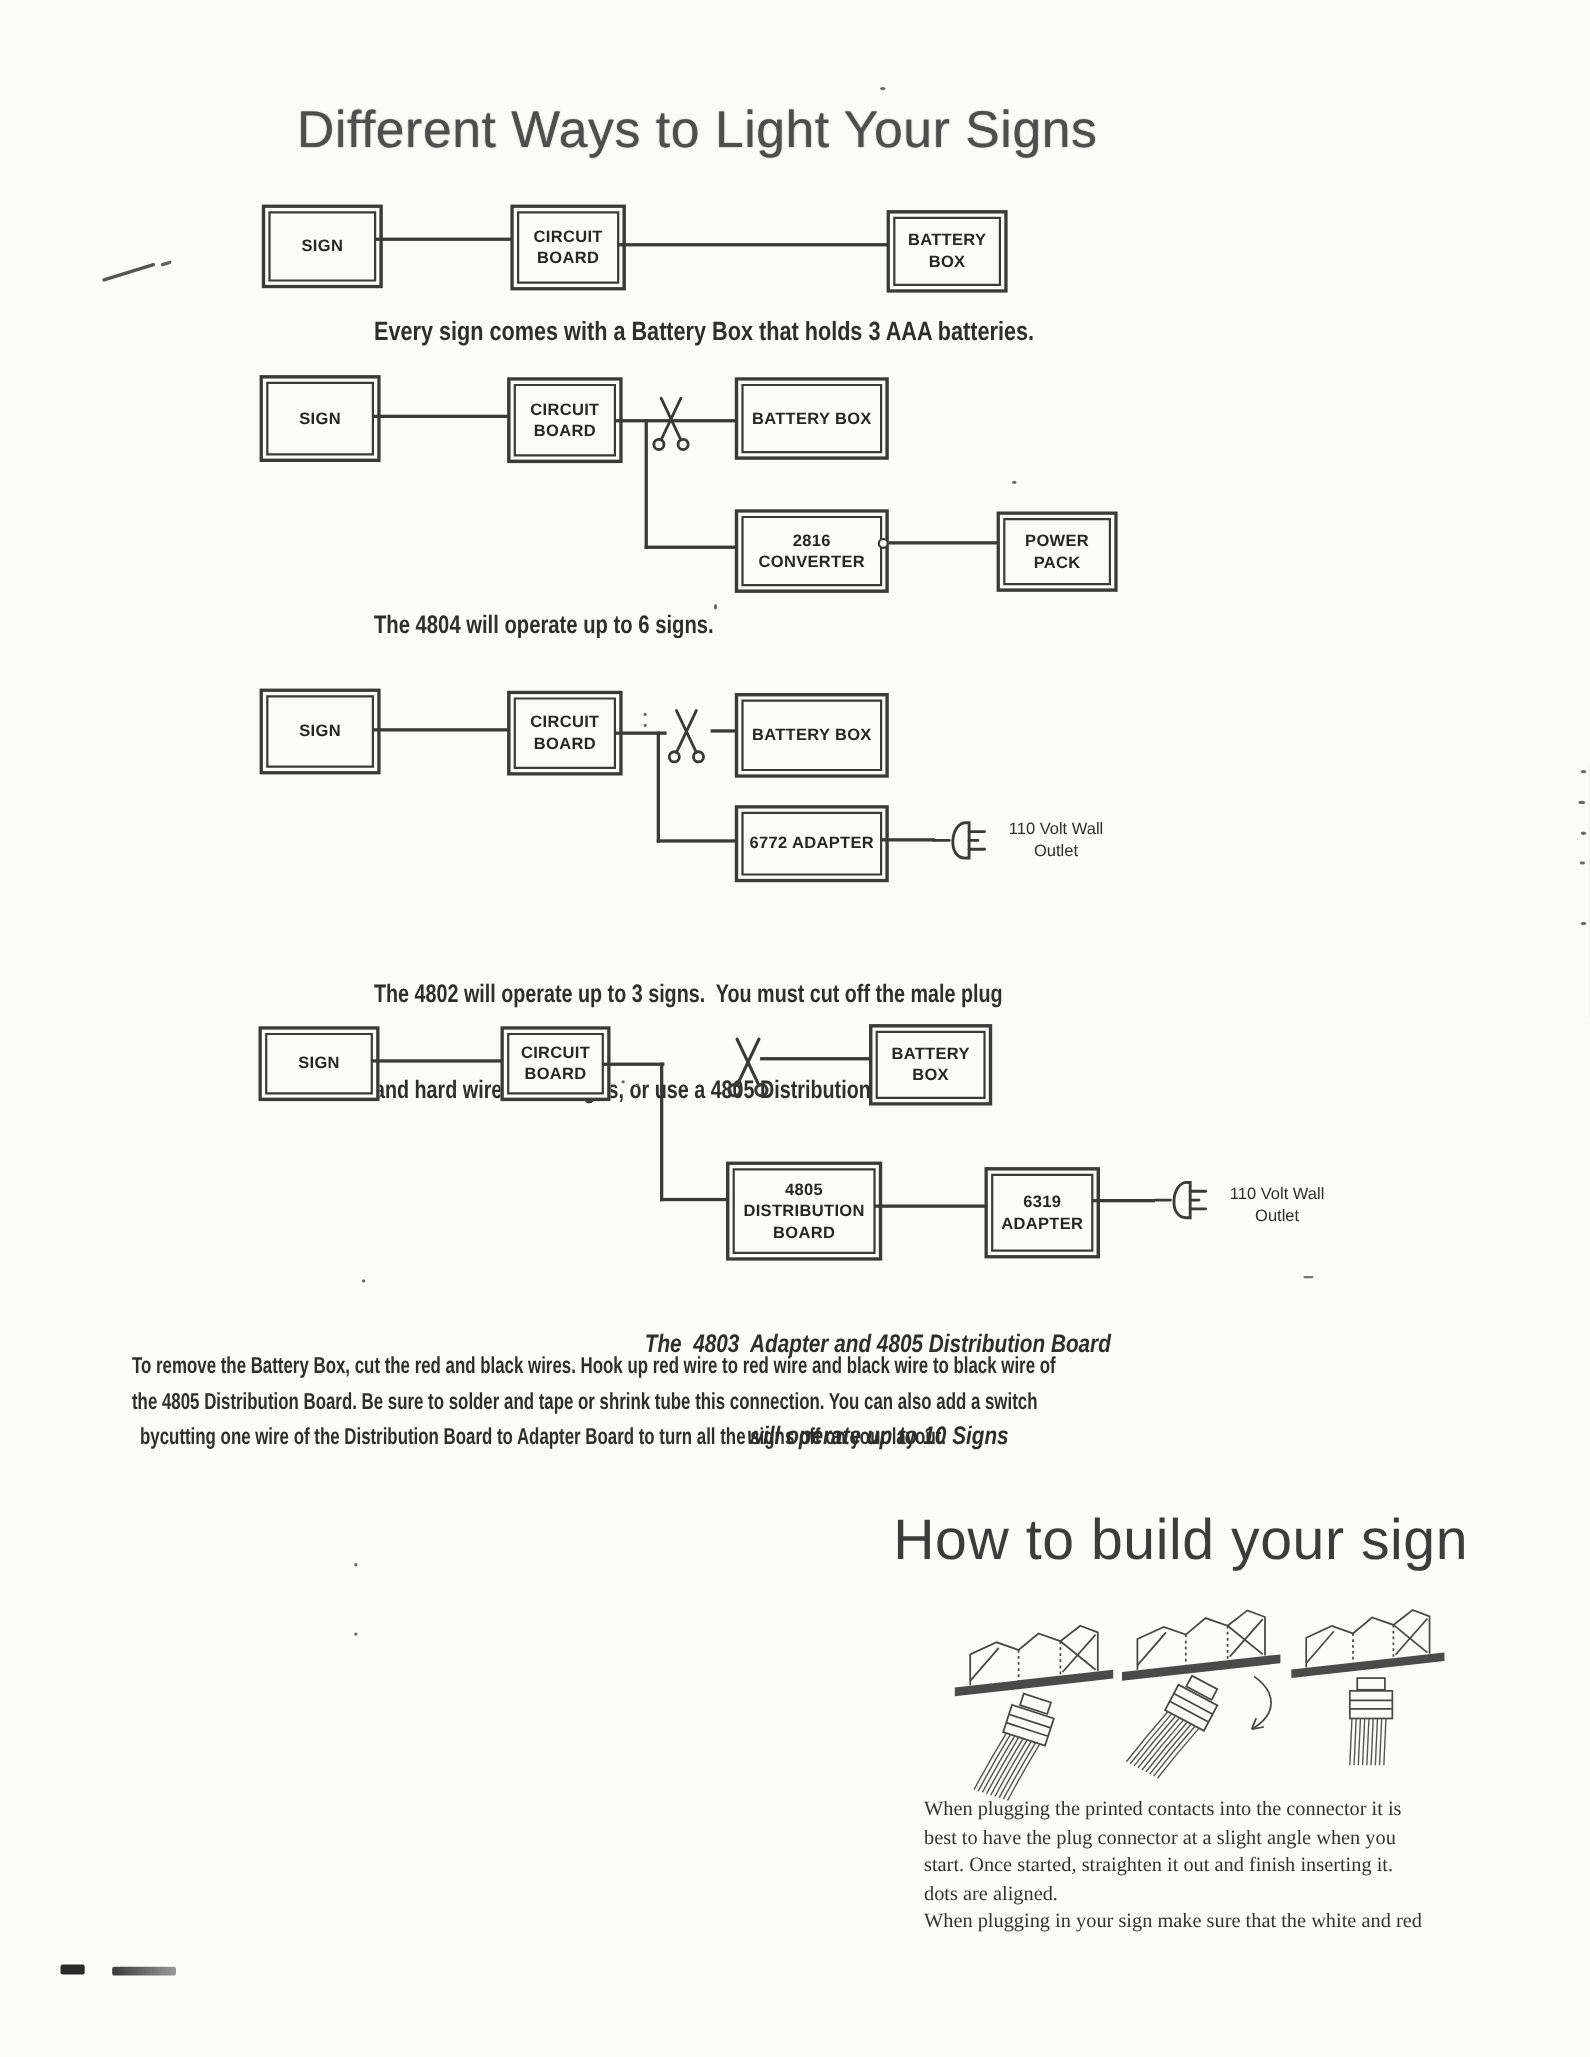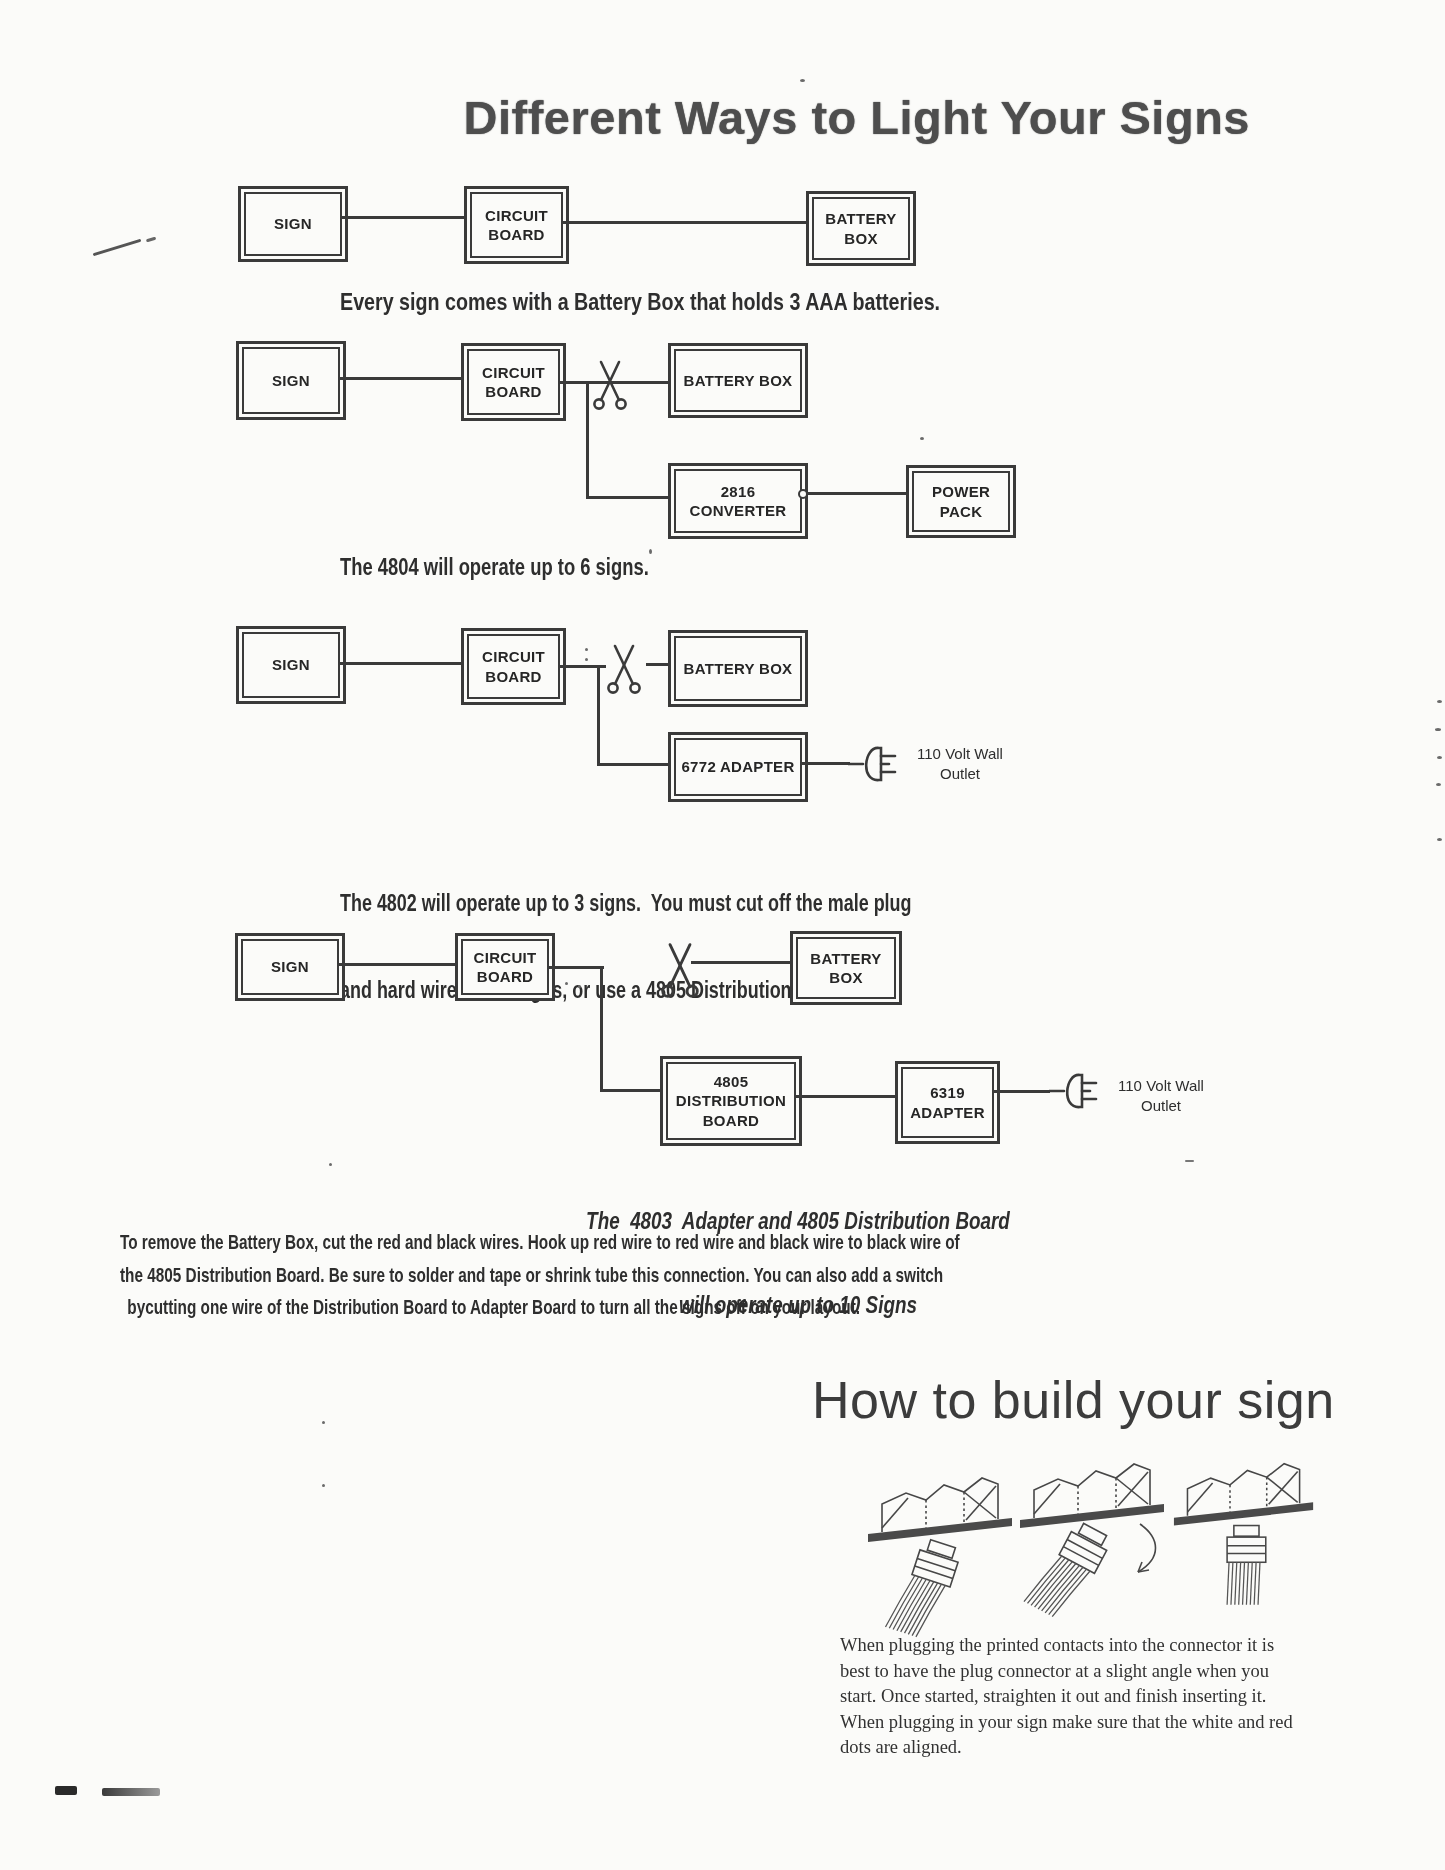--- a/index.html
+++ b/index.html
@@ -3,22 +3,22 @@
 <meta charset="utf-8">
 <style>
   html,body{margin:0;padding:0;background:#e8e8e6;}
   .page{
     position:relative;width:1445px;height:1870px;margin:0 auto;
     background:#fbfbf9;overflow:hidden;
     font-family:"Liberation Sans",sans-serif;color:#3a3a3a;
   }
   .abs{position:absolute;}
   .title{
-    position:absolute;left:270px;top:90px;width:980px;text-align:right;
-    font-size:47px;font-weight:bold;color:#4e4e4e;letter-spacing:.5px;
+    position:absolute;left:270px;top:90px;width:980px;text-align:left;
+    font-size:47px;font-weight:normal;color:#4e4e4e;letter-spacing:.5px;
     text-shadow:0 0 1.2px #5a5a5a;white-space:pre;
   }
   .dbox{
     position:absolute;border:3px solid #3a3a3a;
     box-shadow:inset 0 0 0 3px #fbfbf9,inset 0 0 0 5px #3a3a3a;
     display:flex;align-items:center;justify-content:center;text-align:center;
     background:#fbfbf9;
   }
   .lbl{
     font-size:15px;font-weight:bold;color:#262626;letter-spacing:.3px;
@@ -297,22 +297,22 @@
           <line x1="87" y1="122" x2="85" y2="166"></line>
         <line x1="91" y1="122" x2="89" y2="166"></line>
       </g>
     </g>
   </svg>
 
   <div class="mount-text">
     <div>When plugging the printed contacts into the connector it is</div>
     <div>best to have the plug connector at a slight angle when you</div>
     <div>start. Once started, straighten it out and finish inserting it.</div>
+    <div>dots are aligned.</div>
     <div>When plugging in your sign make sure that the white and red</div>
-    <div>dots are aligned.</div>
   </div>
 
   <div class="smudge" style="left:92px;top:246px;width:50px;height:3px;background:#555;transform:rotate(-17deg)"></div>
   <div class="smudge" style="left:146px;top:238px;width:10px;height:2.5px;background:#666;transform:rotate(-17deg)"></div>
   <div class="speck" style="left:800px;top:79px;width:5px;height:3px"></div>
   <div class="speck" style="left:920px;top:437px;width:4px;height:3px"></div>
   <div class="speck" style="left:649px;top:549px;width:3px;height:5px"></div>
   <div class="speck" style="left:585px;top:648px;width:3px;height:3px"></div>
   <div class="speck" style="left:585px;top:658px;width:3px;height:3px"></div>
   <div class="speck" style="left:565px;top:982px;width:3px;height:3px"></div>

